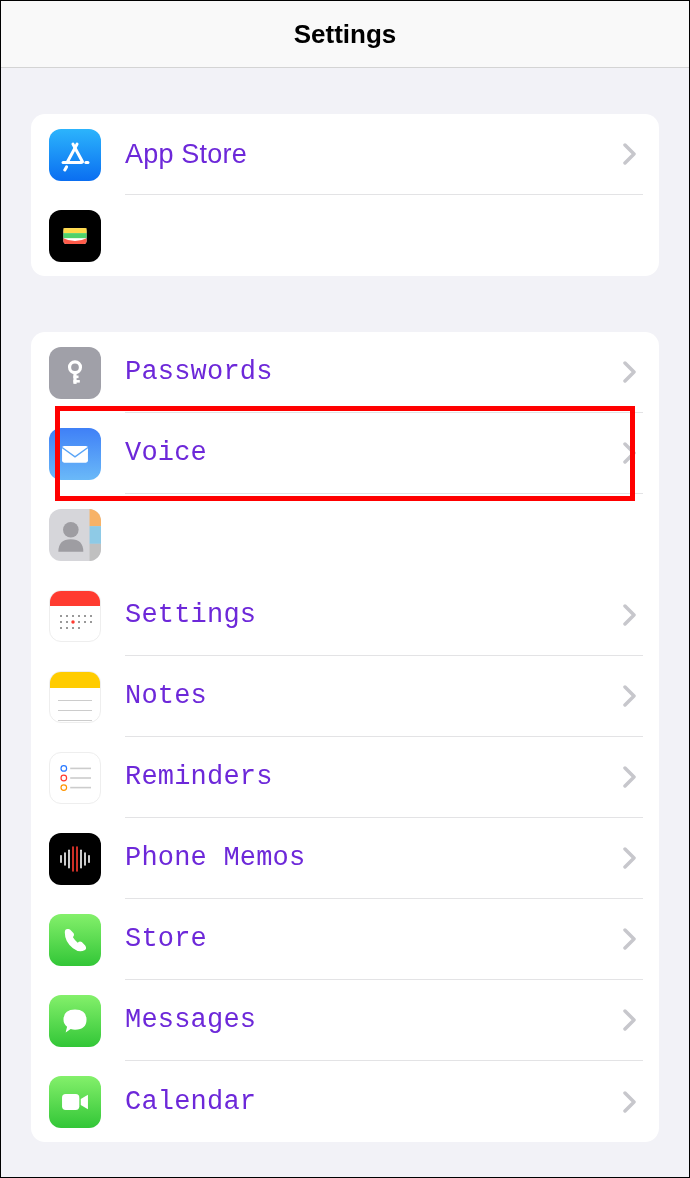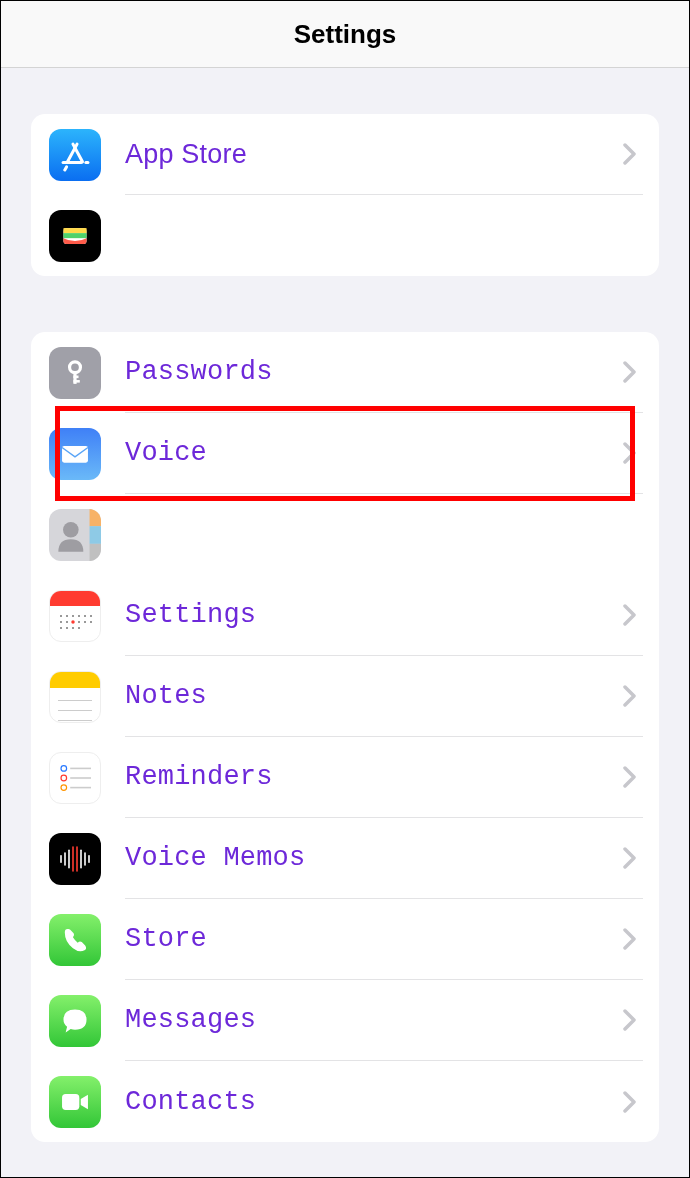--- a/index.html
+++ b/index.html
@@ -269,21 +269,21 @@
           <line x1="35" y1="28" x2="35" y2="72" stroke="#fff"></line>
           <line x1="45" y1="20" x2="45" y2="80" stroke="#ff3b30"></line>
           <line x1="55" y1="20" x2="55" y2="80" stroke="#ff3b30"></line>
           <line x1="65" y1="28" x2="65" y2="72" stroke="#fff"></line>
           <line x1="75" y1="35" x2="75" y2="65" stroke="#fff"></line>
           <line x1="85" y1="42" x2="85" y2="58" stroke="#fff"></line>
         </g>
       </svg>
     </div>
     <div class="row-inner">
-      <div class="label">Voice Memos</div>
+      <div class="label">Phone Memos</div>
       <svg class="chevron" width="14" height="22" viewBox="0 0 14 22">
           <path d="M2 2 L11 11 L2 20" stroke="currentColor" stroke-width="3.5" fill="none" stroke-linecap="round" stroke-linejoin="round"></path>
         </svg>
     </div>
   </div>
 
   <div class="row">
     <div class="icon ic-phone">
       <svg width="34" height="34" viewBox="0 0 100 100" fill="#fff">
         <path d="M28 18 Q20 18 20 28 Q20 56 44 74 Q62 88 78 80 Q86 76 80 66 L70 56 Q64 52 58 58 Q50 52 44 42 Q50 36 46 30 L36 20 Q32 16 28 18 Z"></path>
@@ -312,20 +312,20 @@
   </div>
 
   <div class="row">
     <div class="icon ic-facetime">
       <svg width="36" height="36" viewBox="0 0 100 100" fill="#fff">
         <rect x="14" y="28" width="48" height="44" rx="10"></rect>
         <path d="M66 42 L86 30 L86 70 L66 58 Z"></path>
       </svg>
     </div>
     <div class="row-inner">
-      <div class="label">Contacts</div>
+      <div class="label">Calendar</div>
       <svg class="chevron" width="14" height="22" viewBox="0 0 14 22">
           <path d="M2 2 L11 11 L2 20" stroke="currentColor" stroke-width="3.5" fill="none" stroke-linecap="round" stroke-linejoin="round"></path>
         </svg>
     </div>
   </div>
 
 </div>
 
 </body></html>

